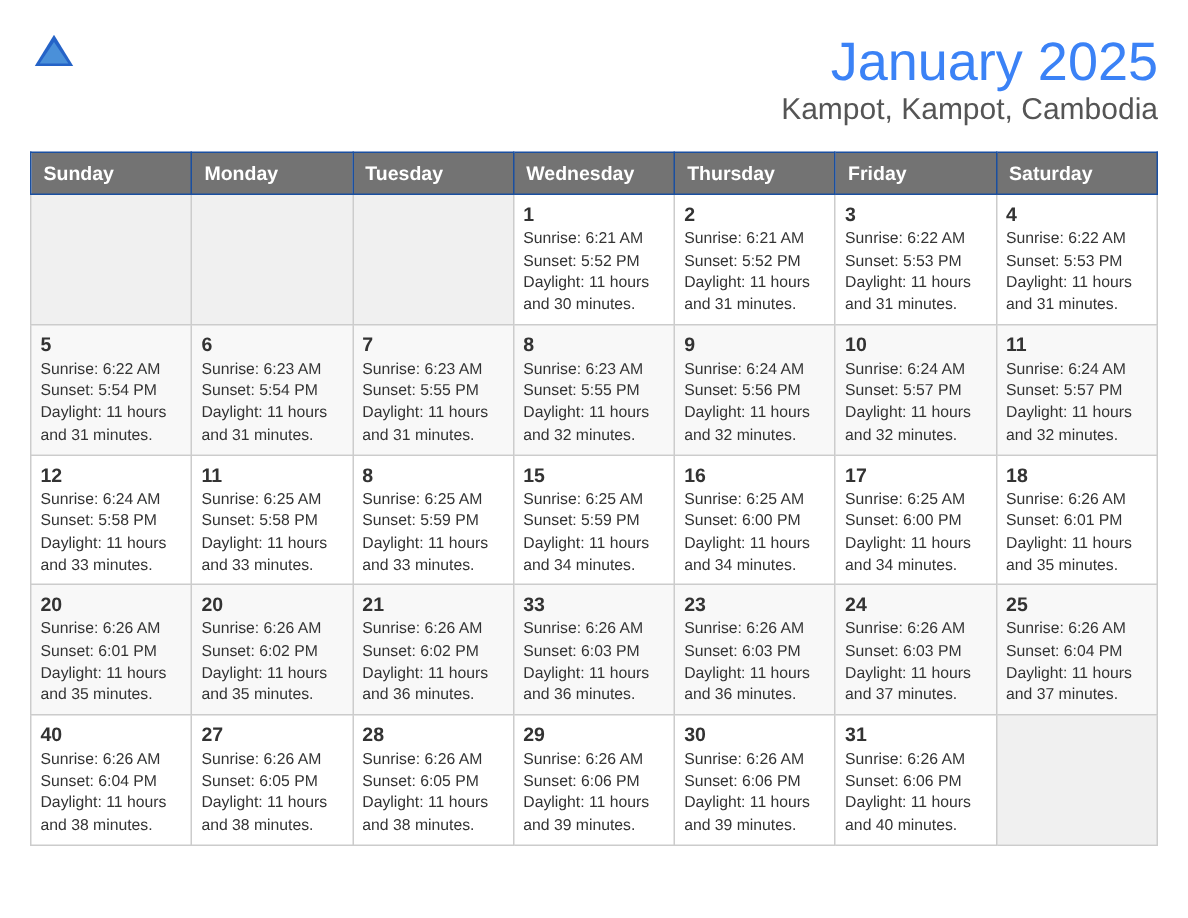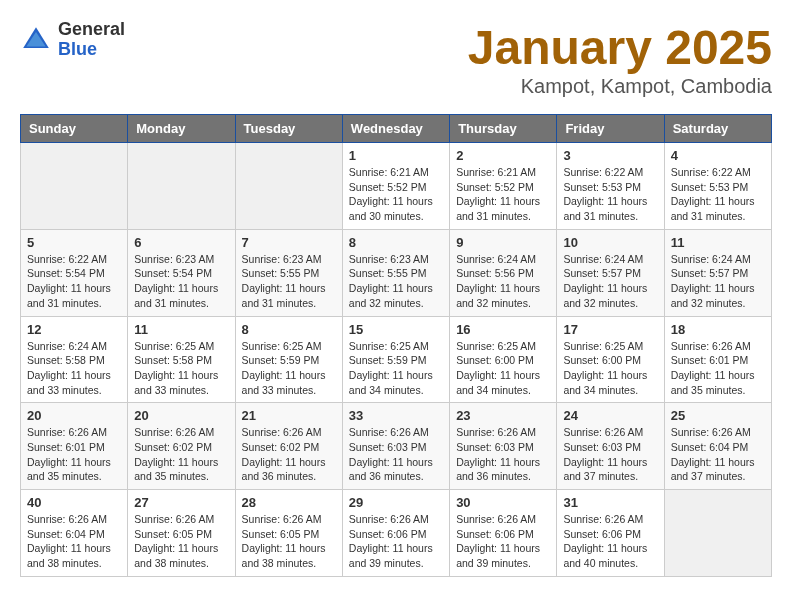--- a/index.html
+++ b/index.html
@@ -37,23 +37,23 @@
       color: #2563c7;
     }
     .logo-icon {
       width: 32px;
       height: 32px;
     }
     .title-section {
       text-align: right;
     }
     .calendar-title {
-      font-size: 48px;
-      font-weight: bold;
-      color: #a16207;
+      font-size: 36px;
+      font-weight: normal;
+      color: #3b82f6;
     }
     .calendar-subtitle {
       font-size: 20px;
       color: #555;
     }
     .calendar-table {
       width: 100%;
       border-collapse: collapse;
       border: 1px solid #ccc;
     }
@@ -99,24 +99,20 @@
   </style>
 </head>
 <body>
 
 <div class="header-section">
   <div class="logo">
     <svg class="logo-icon" viewBox="0 0 40 40" xmlns="http://www.w3.org/2000/svg">
       <polygon points="20,4 36,30 4,30" fill="#2563c7"></polygon>
       <polygon points="20,10 32,28 8,28" fill="#4a90d9"></polygon>
     </svg>
-    <div class="logo-text">
-      <span class="logo-general">General</span>
-      <span class="logo-blue">Blue</span>
-    </div>
   </div>
   <div class="title-section">
     <div class="calendar-title">January 2025</div>
     <div class="calendar-subtitle">Kampot, Kampot, Cambodia</div>
   </div>
 </div>
 
 <table class="calendar-table">
   <thead>
     <tr>

